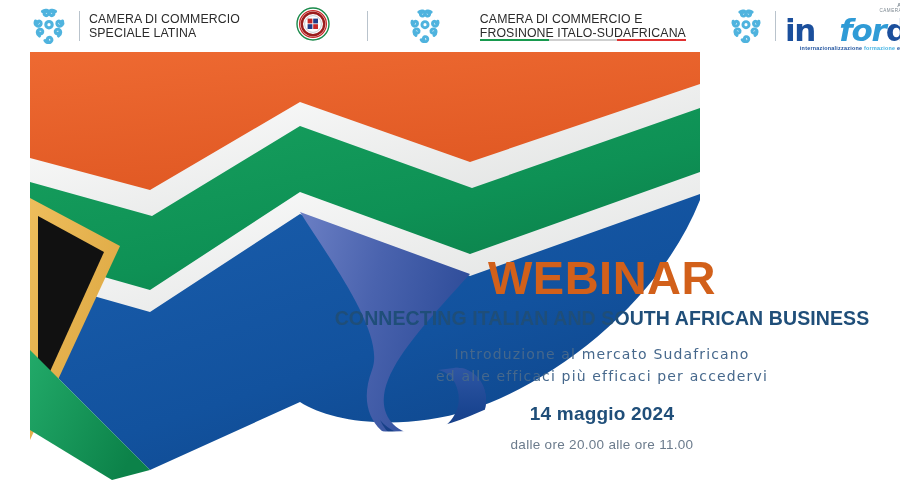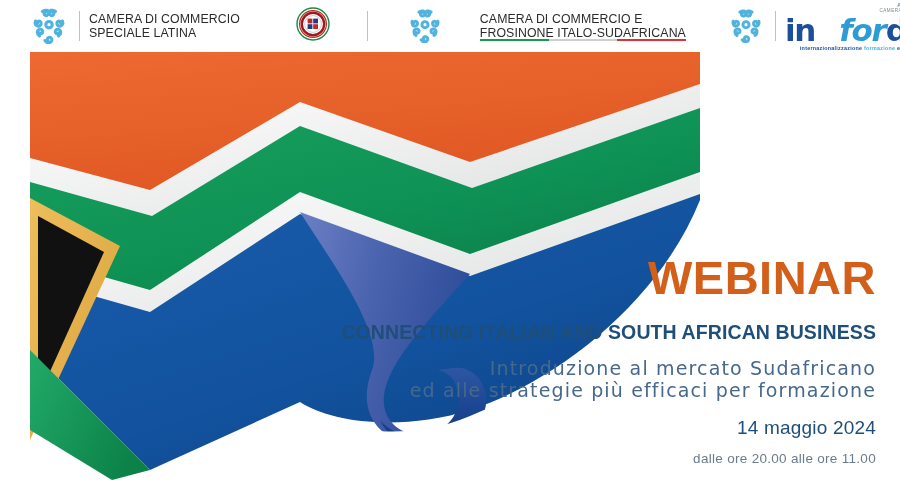--- a/index.html
+++ b/index.html
@@ -21,25 +21,25 @@
   #informare-wrap{position:relative;display:flex;align-items:center;height:52px;}
   .inf-word{font-size:31px;font-weight:bold;color:#1b4f9c;letter-spacing:-1.2px;line-height:30px;font-family:"DejaVu Sans",sans-serif;}
   .inf-word .mid{color:#2f9bd6;font-style:italic;margin-left:24px;}
   .inf-tag{font-size:5.4px;color:#1b4f9c;letter-spacing:.25px;white-space:nowrap;font-weight:bold;}
   .inf-tag .cy{color:#3fb2e3;}
 
   
   #flag{position:absolute;left:0;top:50px;width:700px;height:430px;z-index:5;}
 
   
-  #content{position:absolute;left:296px;top:250px;width:580px;z-index:30;text-align:right;}
+  #content{position:absolute;left:312px;top:250px;width:580px;z-index:30;text-align:center;}
   #webinar{font-size:47px;font-weight:bold;color:#D2601A;letter-spacing:.5px;line-height:56px;font-family:"Liberation Sans",sans-serif;}
-  #tagline{margin-top:14px;font-size:19.5px;font-weight:bold;color:#1F4E79;letter-spacing:.1px;line-height:24px;}
-  #desc{margin-top:13px;font-size:19px;color:#46688c;letter-spacing:1.15px;line-height:22px;font-family:"DejaVu Sans",sans-serif;}
-  #date{margin-top:16px;font-size:19px;font-weight:normal;color:#1F4E79;letter-spacing:.2px;}
+  #tagline{font-size:19.5px;font-weight:bold;color:#1F4E79;letter-spacing:.1px;line-height:24px;}
+  #desc{margin-top:13px;font-size:14px;color:#46688c;letter-spacing:1.15px;line-height:22px;font-family:"DejaVu Sans",sans-serif;}
+  #date{margin-top:16px;font-size:19px;font-weight:bold;color:#1F4E79;letter-spacing:.2px;}
   #time{margin-top:12px;font-size:13.5px;color:#6b7b8c;letter-spacing:.3px;}
 </style>
 </head>
 <body>
 
 <div id="poster">
 
   <div id="header">
 
     <div class="logo-block" style="margin-left:28px;">
@@ -209,19 +209,19 @@
     <rect x="0" y="0" width="30" height="430" fill="#ffffff"></rect>
 
     <path d="M300,360 C340,382 410,392 470,366 C560,330 660,252 700,152 L700,430 L300,430 Z" fill="#ffffff"></path>
   </svg>
 
   <div id="content">
     <div id="webinar">WEBINAR</div>
     <div id="tagline">CONNECTING ITALIAN AND SOUTH AFRICAN BUSINESS</div>
     <div id="desc">
       <div>Introduzione al mercato Sudafricano</div>
-      <div>ed alle strategie più efficaci per formazione</div>
+      <div>ed alle efficaci più efficaci per accedervi</div>
     </div>
     <div id="date">14 maggio 2024</div>
     <div id="time">dalle ore 20.00 alle ore 11.00</div>
   </div>
 
 </div>
 
 </body></html>

